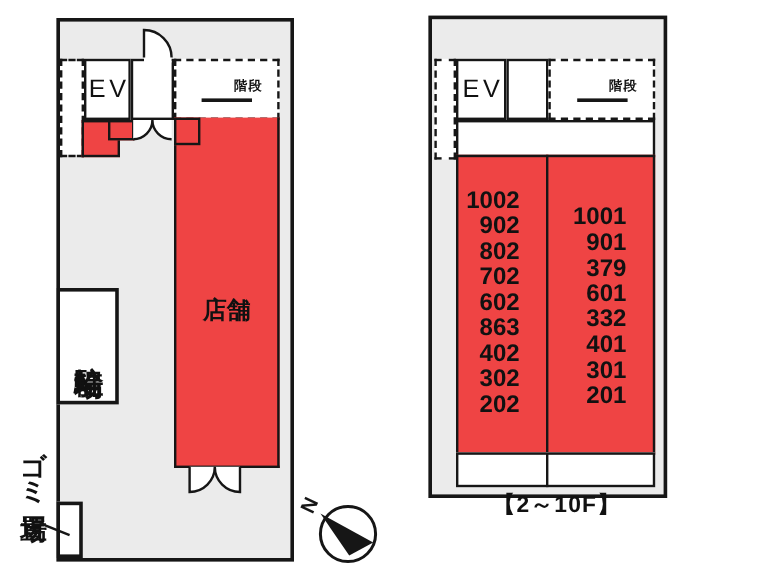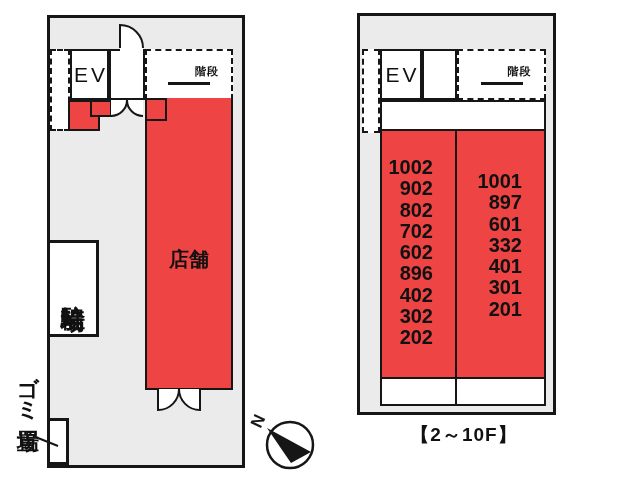--- a/index.html
+++ b/index.html
@@ -46,21 +46,21 @@
   #rp-ev{left:380px;top:49px;width:42px;height:51px;}
   #rp-mid{left:422px;top:49px;width:35px;height:51px;}
   #rp-stairs{left:457px;top:49px;width:89px;height:51px;}
   #rp-corr{left:380px;top:100px;width:166px;height:31px;}
   #rp-colL{left:380px;top:129px;width:77px;height:250px;padding:26px 22px 0 0;}
   #rp-colR{left:455px;top:129px;width:91px;height:250px;padding:40px 22px 0 0;}
   #rp-balcL{left:380px;top:377px;width:77px;height:29px;}
   #rp-balcR{left:455px;top:377px;width:91px;height:29px;}
   .room-col{text-align:right;font-size:20px;font-weight:bold;line-height:21.3px;}
   .room-col span{display:block;}
-  #floors-label{left:357px;top:422px;width:214px;text-align:center;
+  #floors-label{left:357px;top:408px;width:214px;text-align:center;
     font-size:19px;font-weight:bold;letter-spacing:1px;}
 
   #overlay{position:absolute;left:0;top:0;width:640px;height:480px;pointer-events:none;}
 </style>
 </head>
 <body>
 
 <div class="stage">
 
   <div class="abs wall3 bg-gray" id="lp-outer"></div>
@@ -98,28 +98,29 @@
     <div class="stairs-line"></div>
   </div>
   <div class="abs wall2 bg-white" id="rp-corr"></div>
 
   <div class="abs wall2 bg-cream room-col" id="rp-colL">
     <span>1002</span>
     <span>902</span>
     <span>802</span>
     <span>702</span>
     <span>602</span>
-    <span>896</span>
+    <span>863</span>
     <span>402</span>
     <span>302</span>
     <span>202</span>
   </div>
   <div class="abs wall2 bg-cream room-col" id="rp-colR">
     <span>1001</span>
-    <span>897</span>
+    <span>901</span>
+    <span>379</span>
     <span>601</span>
     <span>332</span>
     <span>401</span>
     <span>301</span>
     <span>201</span>
   </div>
   <div class="abs wall2 bg-white" id="rp-balcL"></div>
   <div class="abs wall2 bg-white" id="rp-balcR"></div>
   <div class="abs" id="floors-label">【2～10F】</div>
 

